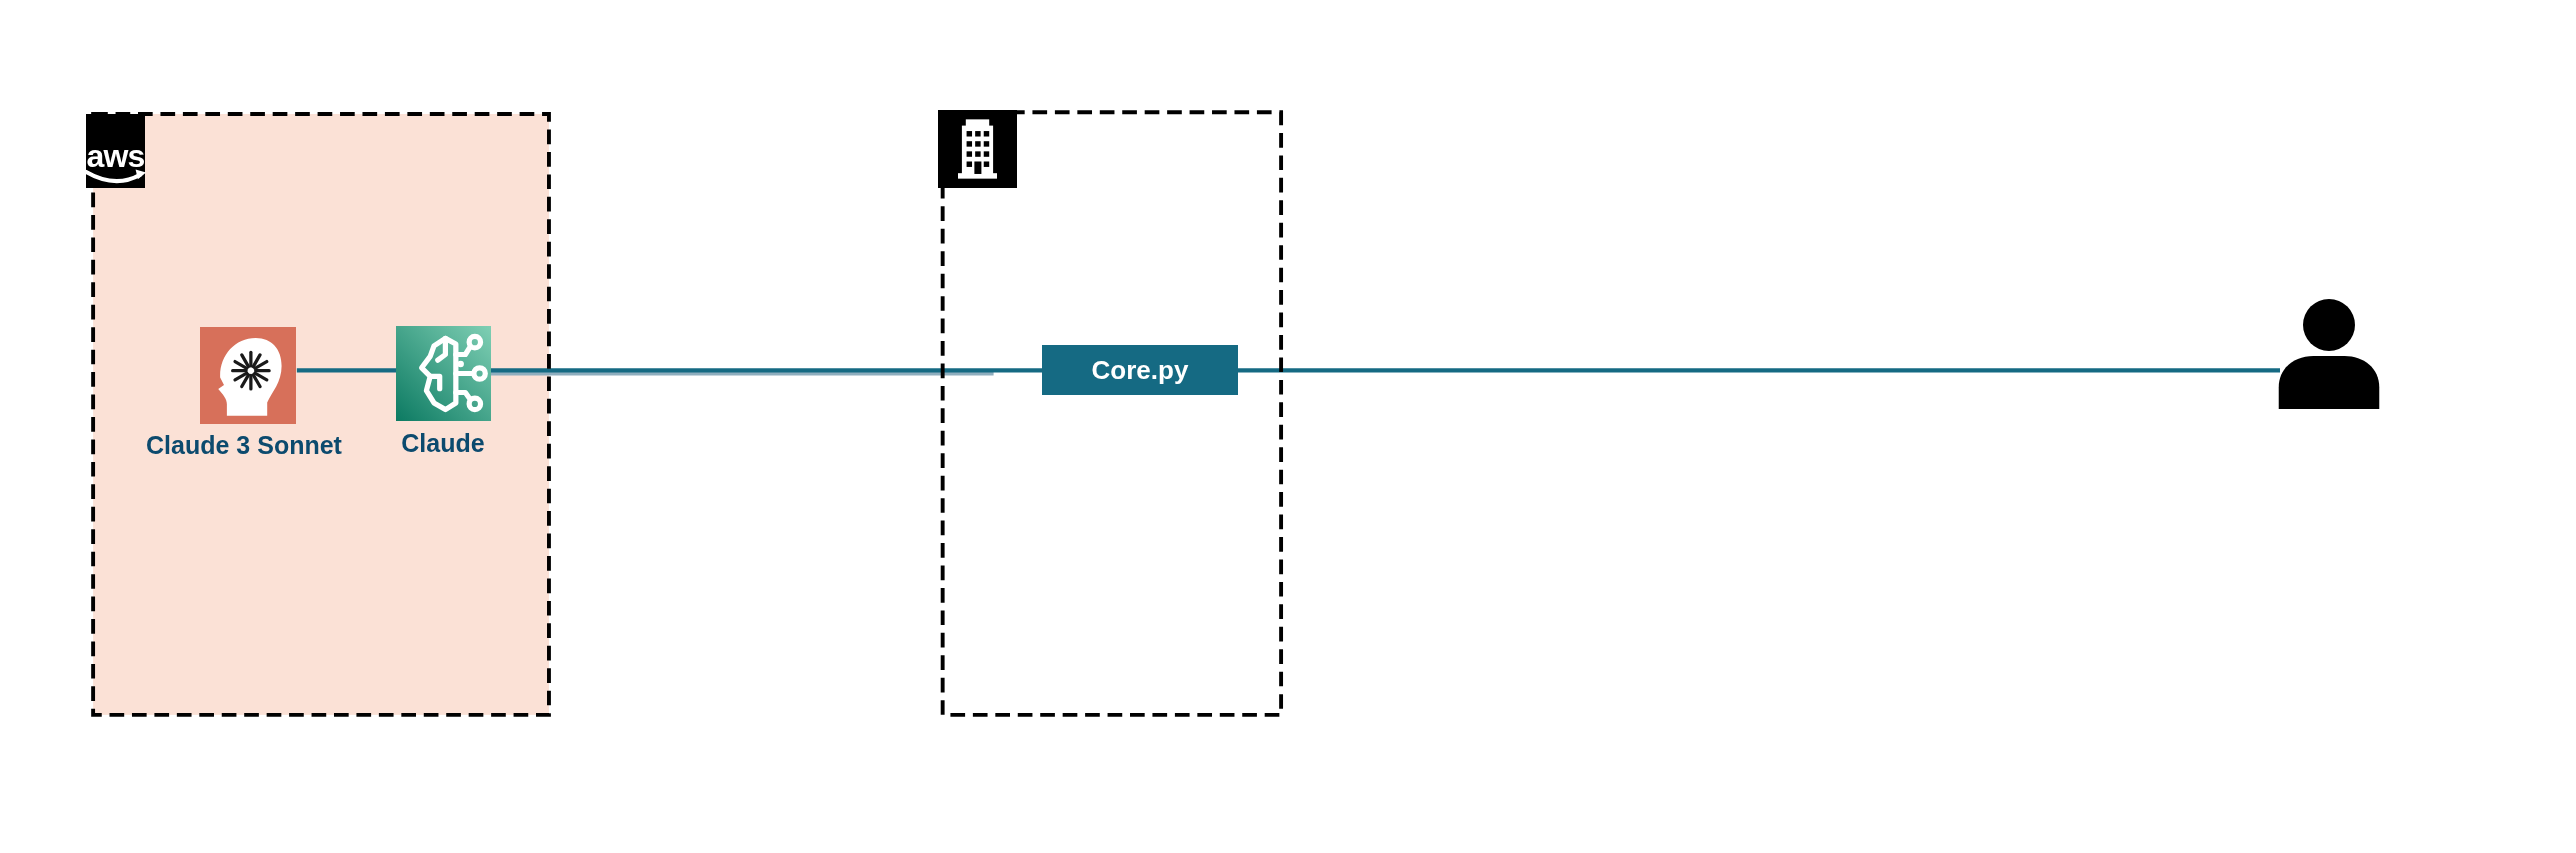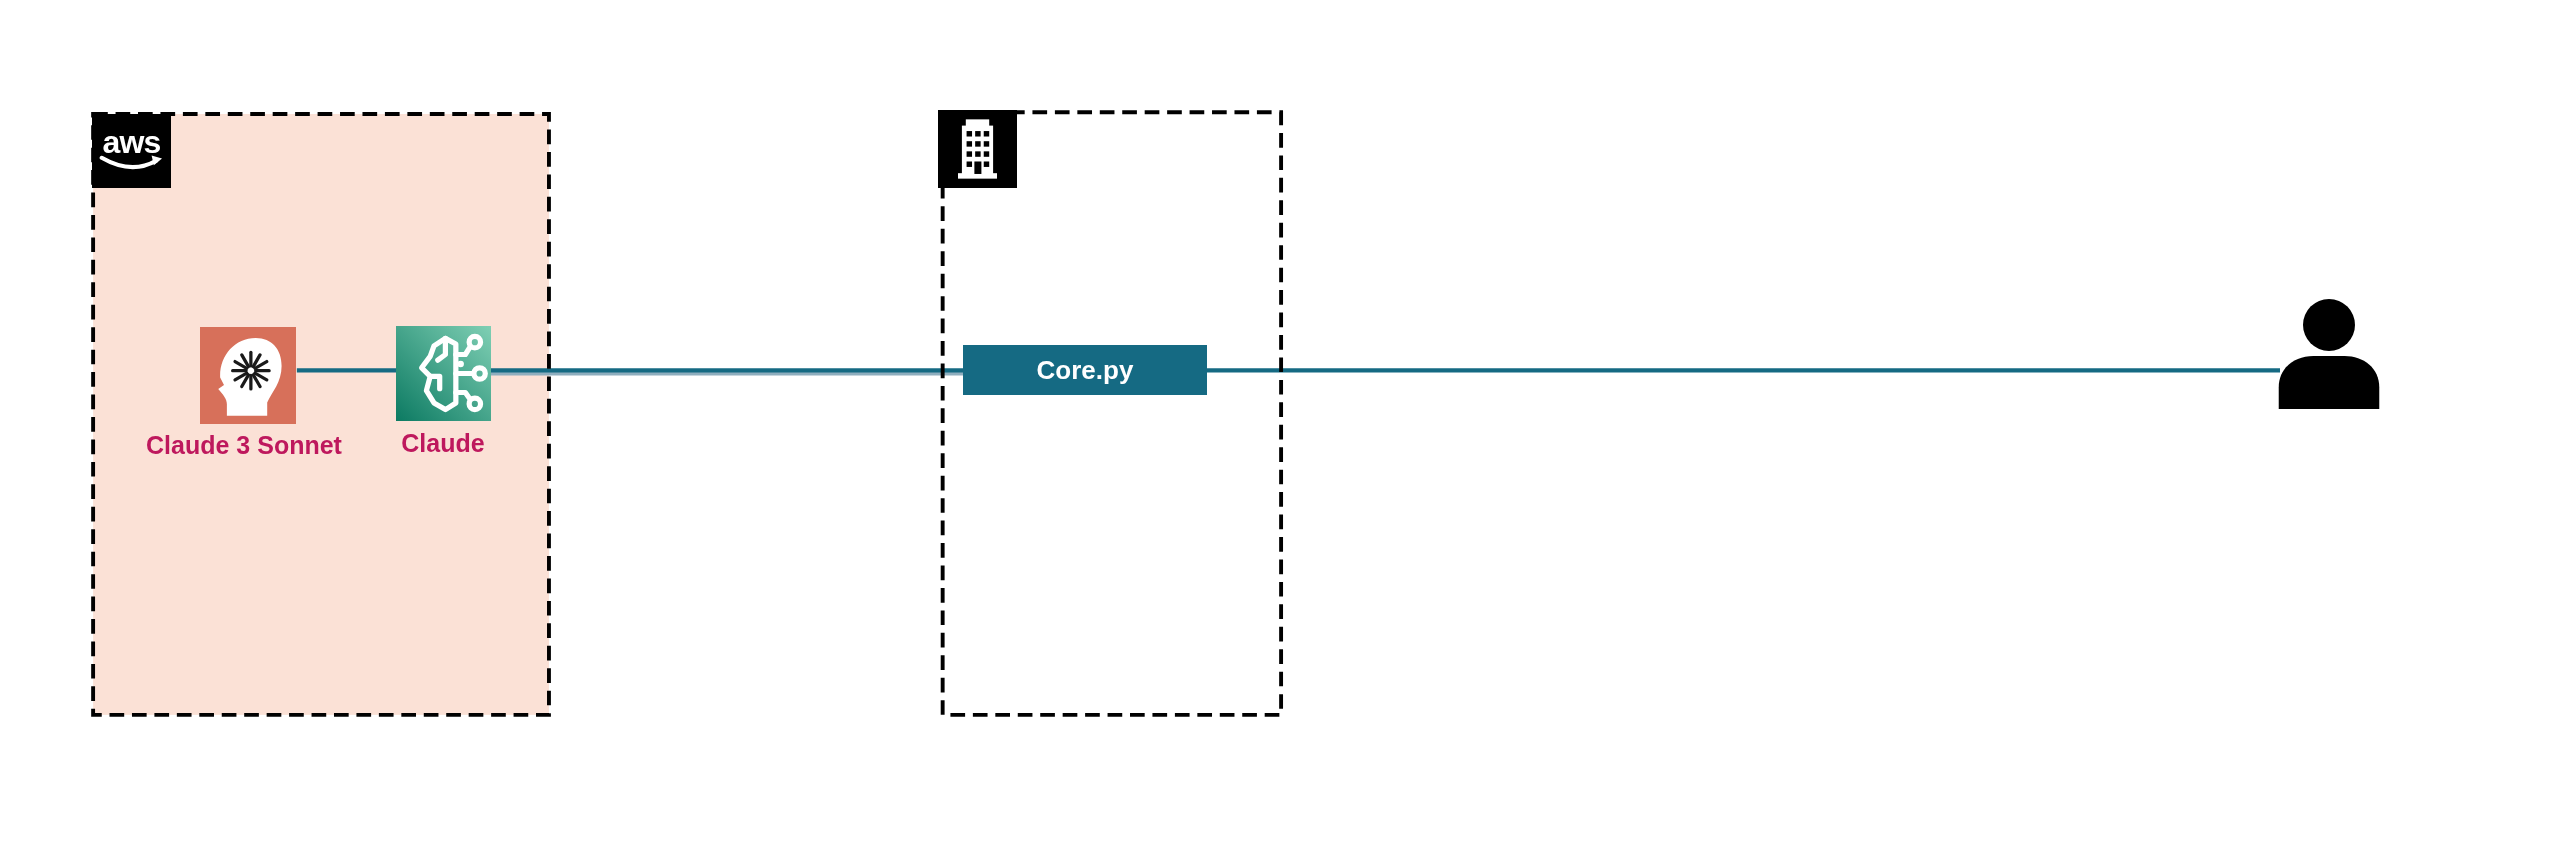--- a/index.html
+++ b/index.html
@@ -20,21 +20,21 @@
   }
   .aws-logo-text{
     color:#ffffff;font-weight:700;font-size:32px;line-height:29px;
     letter-spacing:-0.9px;
   }
   
   .node-icon{display:flex;align-items:center;justify-content:center;}
   .claude-bg{background:#D7705A;}
   
   .node-label{
-    text-align:center;color:#be185d;
+    text-align:center;color:#0c4a6e;
     font-size:25px;font-weight:700;line-height:28px;
     white-space:nowrap;
   }
   
   .core-rect{
     background:#156A83;
     display:flex;align-items:center;justify-content:center;
   }
   .core-label{
     color:#ffffff;font-size:26px;font-weight:700;white-space:nowrap;
@@ -50,21 +50,21 @@
     <rect x="107" y="132" width="528" height="696" fill="#FBE1D6"></rect>
     <rect x="1091" y="130" width="392" height="698" fill="#FFFFFF"></rect>
 
     <line x1="566" y1="433" x2="1150" y2="433" stroke="#8FAEBE" stroke-width="4"></line>
     <line x1="343" y1="429" x2="2640" y2="429" stroke="#156A83" stroke-width="5"></line>
 
     <rect x="107" y="132" width="528" height="696" fill="none" stroke="#000000" stroke-width="4.5" stroke-dasharray="17 9"></rect>
     <rect x="1091" y="130" width="392" height="698" fill="none" stroke="#000000" stroke-width="4.5" stroke-dasharray="17 9"></rect>
   </svg>
 
-  <div class="abs badge" style="left:92px;top:114px;width:79px;height:74px;">
+  <div class="abs badge" style="left:86px;top:114px;width:59px;height:74px;justify-content:flex-end;">
     <span class="aws-logo-text">aws</span>
     <svg width="67" height="19" viewBox="0 0 90 24" style="margin-top:-1.7px">
       <path d="M5,3 Q45,26 78,7" stroke="#ffffff" stroke-width="5.5" fill="none" stroke-linecap="round"></path>
       <path d="M72,0 L86,4 L75,13 Z" fill="#ffffff"></path>
     </svg>
   </div>
 
   <div class="abs badge" style="left:938px;top:110px;width:79px;height:78px;">
     <svg width="79" height="78" viewBox="0 0 100 100">
       <g fill="#ffffff">
@@ -128,21 +128,21 @@
         <path d="M63,70 L73,70 L78,77"></path>
         <circle cx="83" cy="17" r="6"></circle>
         <circle cx="88" cy="50" r="6"></circle>
         <circle cx="83" cy="82" r="6"></circle>
       </g>
       <circle cx="68" cy="40" r="3.5" fill="#ffffff"></circle>
     </svg>
   </div>
   <div class="abs node-label" style="left:305px;top:429px;width:276px;">Claude</div>
 
-  <div class="abs core-rect" style="left:963px;top:345px;width:244px;height:50px;">
+  <div class="abs core-rect" style="left:1042px;top:345px;width:196px;height:50px;">
     <span class="core-label">Core.py</span>
   </div>
 
   <div class="abs" style="left:2277px;top:298px;width:104px;height:111px;">
     <svg width="104" height="111" viewBox="0 0 120 128">
       <g fill="#000000">
         <circle cx="60" cy="31" r="30"></circle>
         <path d="M2,128 L2,103 C2,81 20,67 42,67 L78,67 C100,67 118,81 118,103 L118,128 Z"></path>
       </g>
     </svg>

